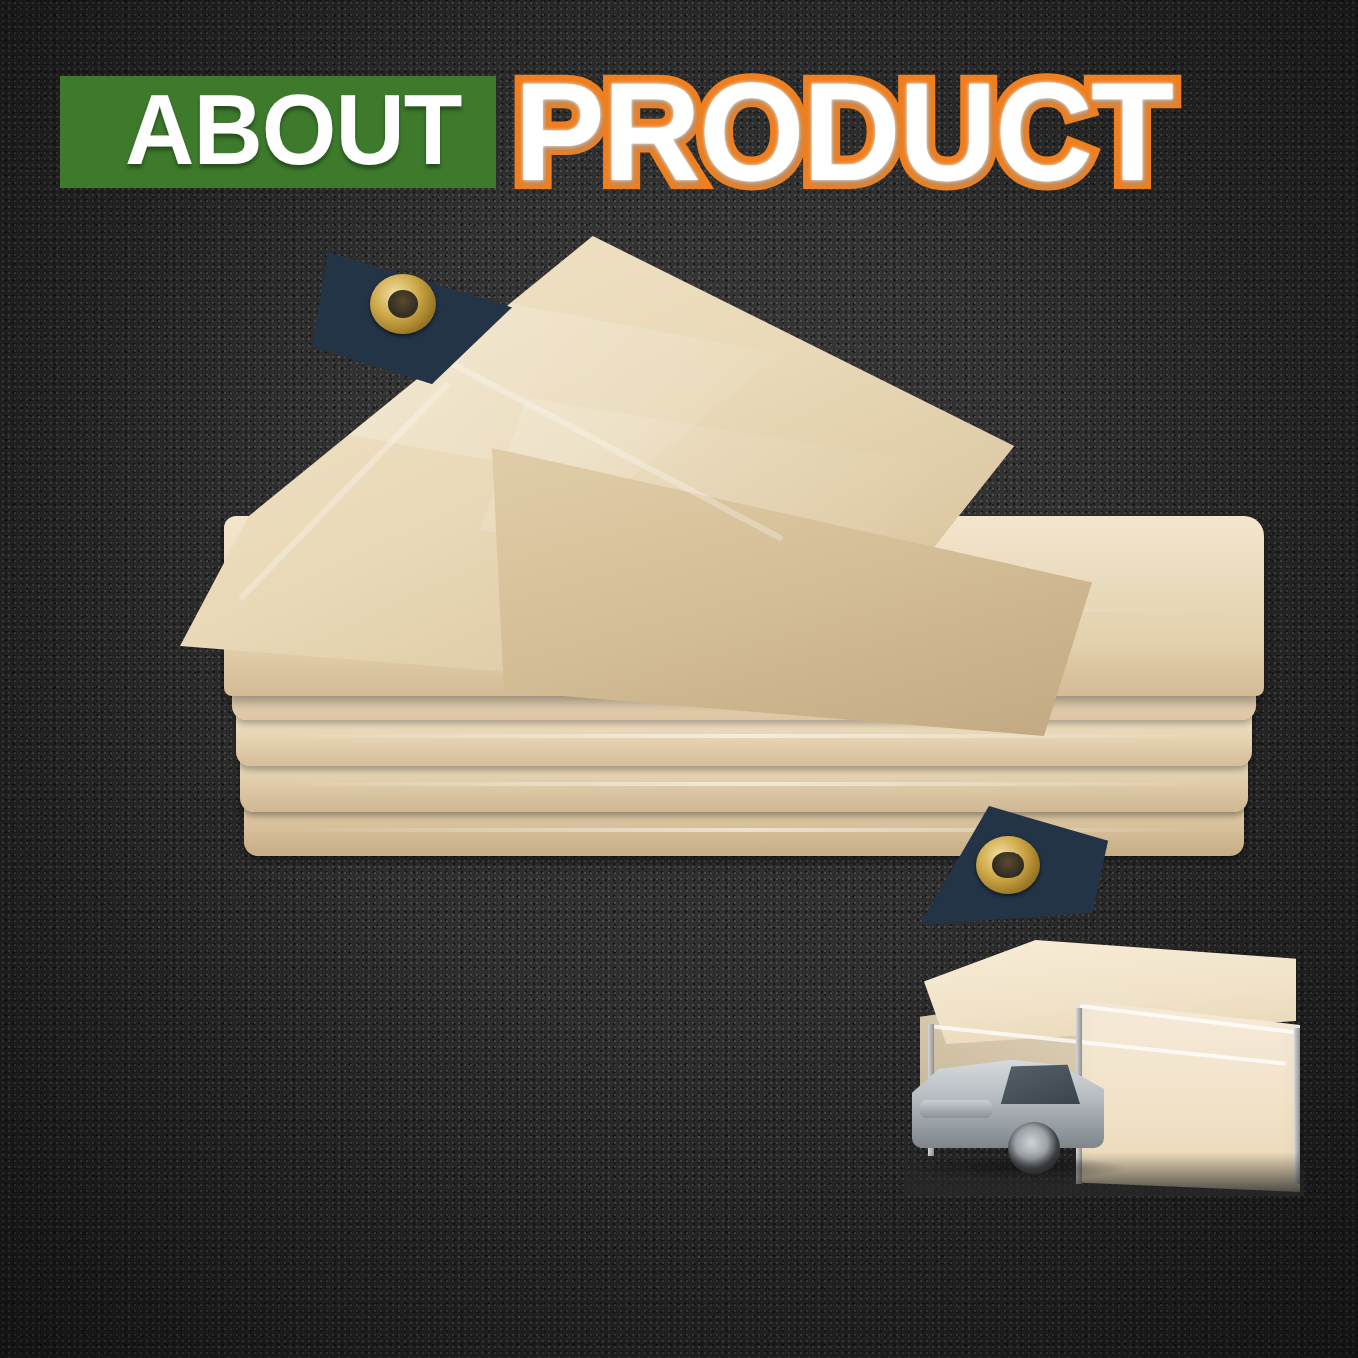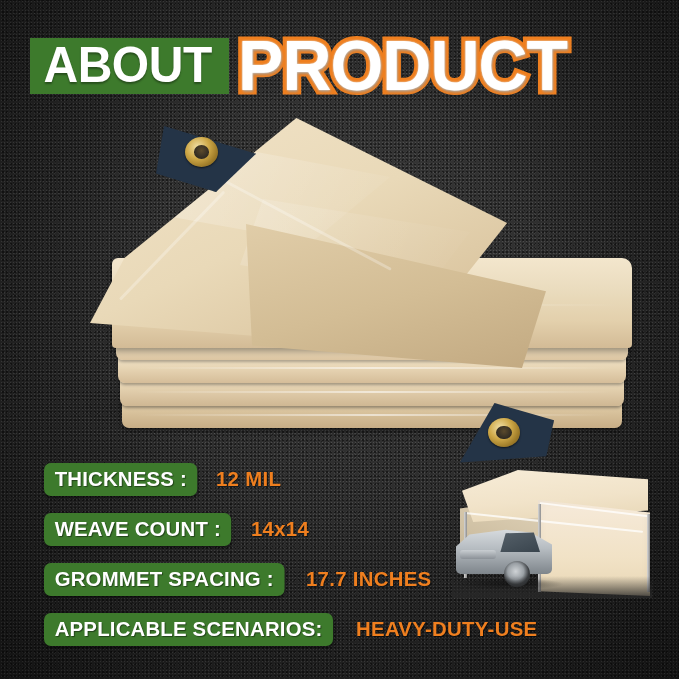--- a/index.html
+++ b/index.html
@@ -46,21 +46,21 @@
   .header {
     position: absolute;
     left: 30px;
     top: 28px;
     display: flex;
     align-items: center;
     height: 76px;
   }
   .about-block {
     background: #3d7a2c;
-    padding: 6px 14px 9px 10px;
+    padding: 6px 14px 9px 29px;
     display: flex;
     align-items: center;
     height: 56px;
     box-sizing: border-box;
   }
   .about-text {
     font-size: 50px;
     font-weight: bold;
     color: #ffffff;
     letter-spacing: -0.5px;
@@ -357,43 +357,20 @@
     <div class="hem" style="left:60px; top:190px; width:150px; transform:rotate(-46deg);"></div>
     <div class="hem" style="left:128px; top:52px; width:230px; transform:rotate(28deg);"></div>
 
     <div class="corner-patch patch-a"></div>
     <div class="grommet grommet-a"></div>
 
     <div class="corner-patch patch-b"></div>
     <div class="grommet grommet-b"></div>
   </div>
 
-  <div class="specs">
-
-    <div class="spec-row">
-      <div class="spec-label">THICKNESS :</div>
-      <div class="spec-value">12 MIL</div>
-    </div>
-
-    <div class="spec-row">
-      <div class="spec-label">WEAVE COUNT :</div>
-      <div class="spec-value">14x14</div>
-    </div>
-
-    <div class="spec-row">
-      <div class="spec-label">GROMMET SPACING :</div>
-      <div class="spec-value">17.7 INCHES</div>
-    </div>
-
-    <div class="spec-row">
-      <div class="spec-label">APPLICABLE SCENARIOS:</div>
-      <div class="spec-value">HEAVY-DUTY-USE</div>
-    </div>
-
-  </div>
 
   <div class="inset">
     <div class="canopy-inner"></div>
     <div class="canopy-roof"></div>
     <div class="canopy-side"></div>
 
     <div class="canopy-rail" style="left:12px; top:46px; width:180px; transform:rotate(6deg);"></div>
     <div class="canopy-rail" style="left:88px; top:36px; width:108px; transform:rotate(7deg);"></div>
     <div class="canopy-post" style="left:12px; top:46px; height:66px;"></div>
     <div class="canopy-post" style="left:86px; top:38px; height:88px;"></div>

